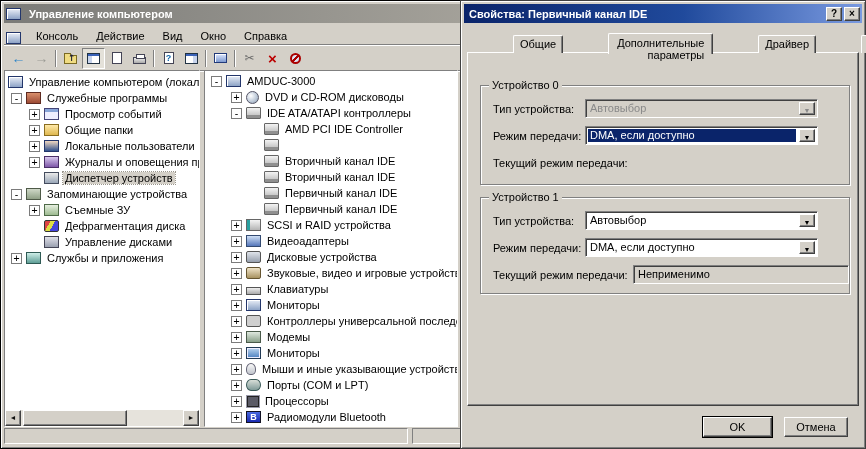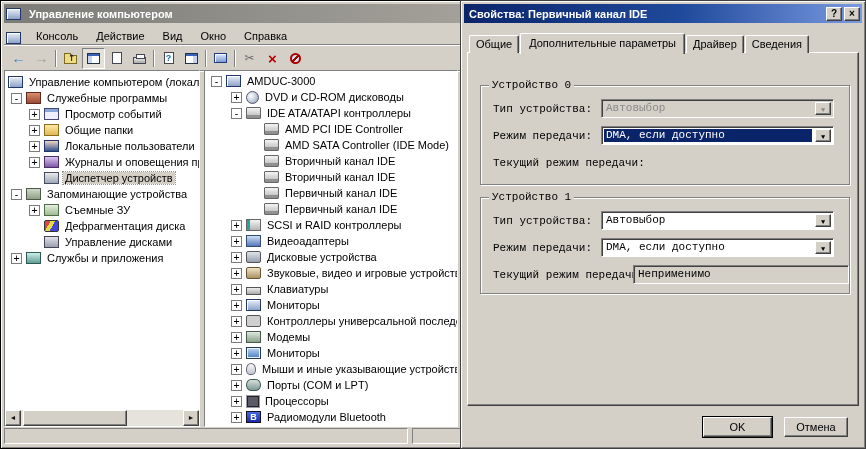--- a/index.html
+++ b/index.html
@@ -103,30 +103,30 @@
           border:1px solid #404040;box-shadow:inset 1px 1px 0 #fff,inset -1px -1px 0 #808080;}
   .dlg-title{height:19px;margin:3px 3px 0 3px;display:flex;align-items:center;padding:0 2px 0 5px;
              background:linear-gradient(90deg,#0a246a,#204a9c 55%,#7a9ae0);color:#fff;font-weight:bold;}
   .dlg-title .grow{flex:1;}
   .cap-btn{width:16px;height:14px;margin-left:2px;flex:none;background:#d4d0c8;border:1px solid;
            border-color:#fff #404040 #404040 #fff;box-shadow:inset -1px -1px 0 #808080;
            color:#000;font:bold 10px/12px "Liberation Sans",sans-serif;text-align:center;}
   .tabstrip{position:absolute;left:8px;top:31px;height:21px;display:flex;align-items:flex-end;z-index:3;}
   .tab{height:18px;padding:2px 6px 0 6px;background:#d4d0c8;border:1px solid;
        border-color:#fff #404040 #d4d0c8 #fff;border-bottom:none;border-radius:2px 2px 0 0;
-       box-shadow:inset -1px 0 0 #808080;margin-right:1px;}
-  .tab.active{height:21px;padding:3px 8px 0 8px;position:relative;margin-bottom:-1px;z-index:4;}
+       box-shadow:inset -1px 0 0 #808080;margin-right:1px;margin-left:44px;}
+  .tab.active{height:21px;padding:3px 8px 0 8px;position:relative;margin-bottom:-1px;z-index:4;text-align:right;}
   .tabpage{position:absolute;left:6px;top:51px;width:392px;height:354px;background:#d4d0c8;
-           border:1px solid;border-color:#fff #404040 #404040 #fff;box-shadow:inset -1px -1px 0 #808080;z-index:2;font-family:Liberation Mono, monospace;}
+           border:1px solid;border-color:#fff #404040 #404040 #fff;box-shadow:inset -1px -1px 0 #808080;z-index:2;}
   .group{position:absolute;border:1px solid #808080;box-shadow:inset 1px 1px 0 #fff,1px 1px 0 #fff;}
   .group .legend{position:absolute;top:-7px;left:8px;background:#d4d0c8;padding:0 3px;line-height:12px;}
   .g0{left:12px;top:32px;width:370px;height:100px;}
   .g1{left:12px;top:144px;width:370px;height:97px;}
   .g-label{position:absolute;left:12px;}
-  .combo{position:absolute;left:120px;width:233px;height:19px;display:flex;background:#fff;
+  .combo{position:absolute;left:104px;width:233px;height:19px;display:flex;background:#fff;
          border:1px solid;border-color:#808080 #fff #fff #808080;box-shadow:inset 1px 1px 0 #404040;}
   .combo .val{flex:1;margin:2px 1px 2px 2px;padding:0 2px;line-height:13px;white-space:nowrap;overflow:hidden;}
   .combo .drop{width:16px;margin:2px;flex:none;background:#d4d0c8;border:1px solid;
                border-color:#fff #404040 #404040 #fff;box-shadow:inset -1px -1px 0 #808080;
                text-align:center;}
   .combo .drop::before{content:"▼";font-size:7px;line-height:13px;color:#000;}
   .combo.disabled{background:#d4d0c8;}
   .combo.disabled .val{color:#8a8a8a;}
   .combo.disabled .drop::before{color:#8a8a8a;}
   .combo.focused .val{background:#0a246a;color:#fff;}
@@ -287,21 +287,20 @@
         <span class="lbl">IDE ATA/ATAPI контроллеры</span>
       </div>
       <div class="trow mlvl2">
         <span class="spc"></span>
         <span class="ti" data-icon="ide"></span>
         <span class="lbl">AMD PCI IDE Controller</span>
       </div>
       <div class="trow mlvl2">
         <span class="spc"></span>
         <span class="ti" data-icon="ide"></span>
-        <span class="lbl">AMD SATA Controller (IDE Mode)</span>
       </div>
       <div class="trow mlvl2">
         <span class="spc"></span>
         <span class="ti" data-icon="ide"></span>
         <span class="lbl">Вторичный канал IDE</span>
       </div>
       <div class="trow mlvl2">
         <span class="spc"></span>
         <span class="ti" data-icon="ide"></span>
         <span class="lbl">Вторичный канал IDE</span>
@@ -312,21 +311,21 @@
         <span class="lbl">Первичный канал IDE</span>
       </div>
       <div class="trow mlvl2">
         <span class="spc"></span>
         <span class="ti" data-icon="ide"></span>
         <span class="lbl">Первичный канал IDE</span>
       </div>
       <div class="trow mlvl1">
         <span class="exp">+</span>
         <span class="ti" data-icon="scsi"></span>
-        <span class="lbl">SCSI и RAID контроллеры</span>
+        <span class="lbl">SCSI и RAID устройства</span>
       </div>
       <div class="trow mlvl1">
         <span class="exp">+</span>
         <span class="ti" data-icon="video"></span>
         <span class="lbl">Видеоадаптеры</span>
       </div>
       <div class="trow mlvl1">
         <span class="exp">+</span>
         <span class="ti" data-icon="disk"></span>
         <span class="lbl">Дисковые устройства</span>

